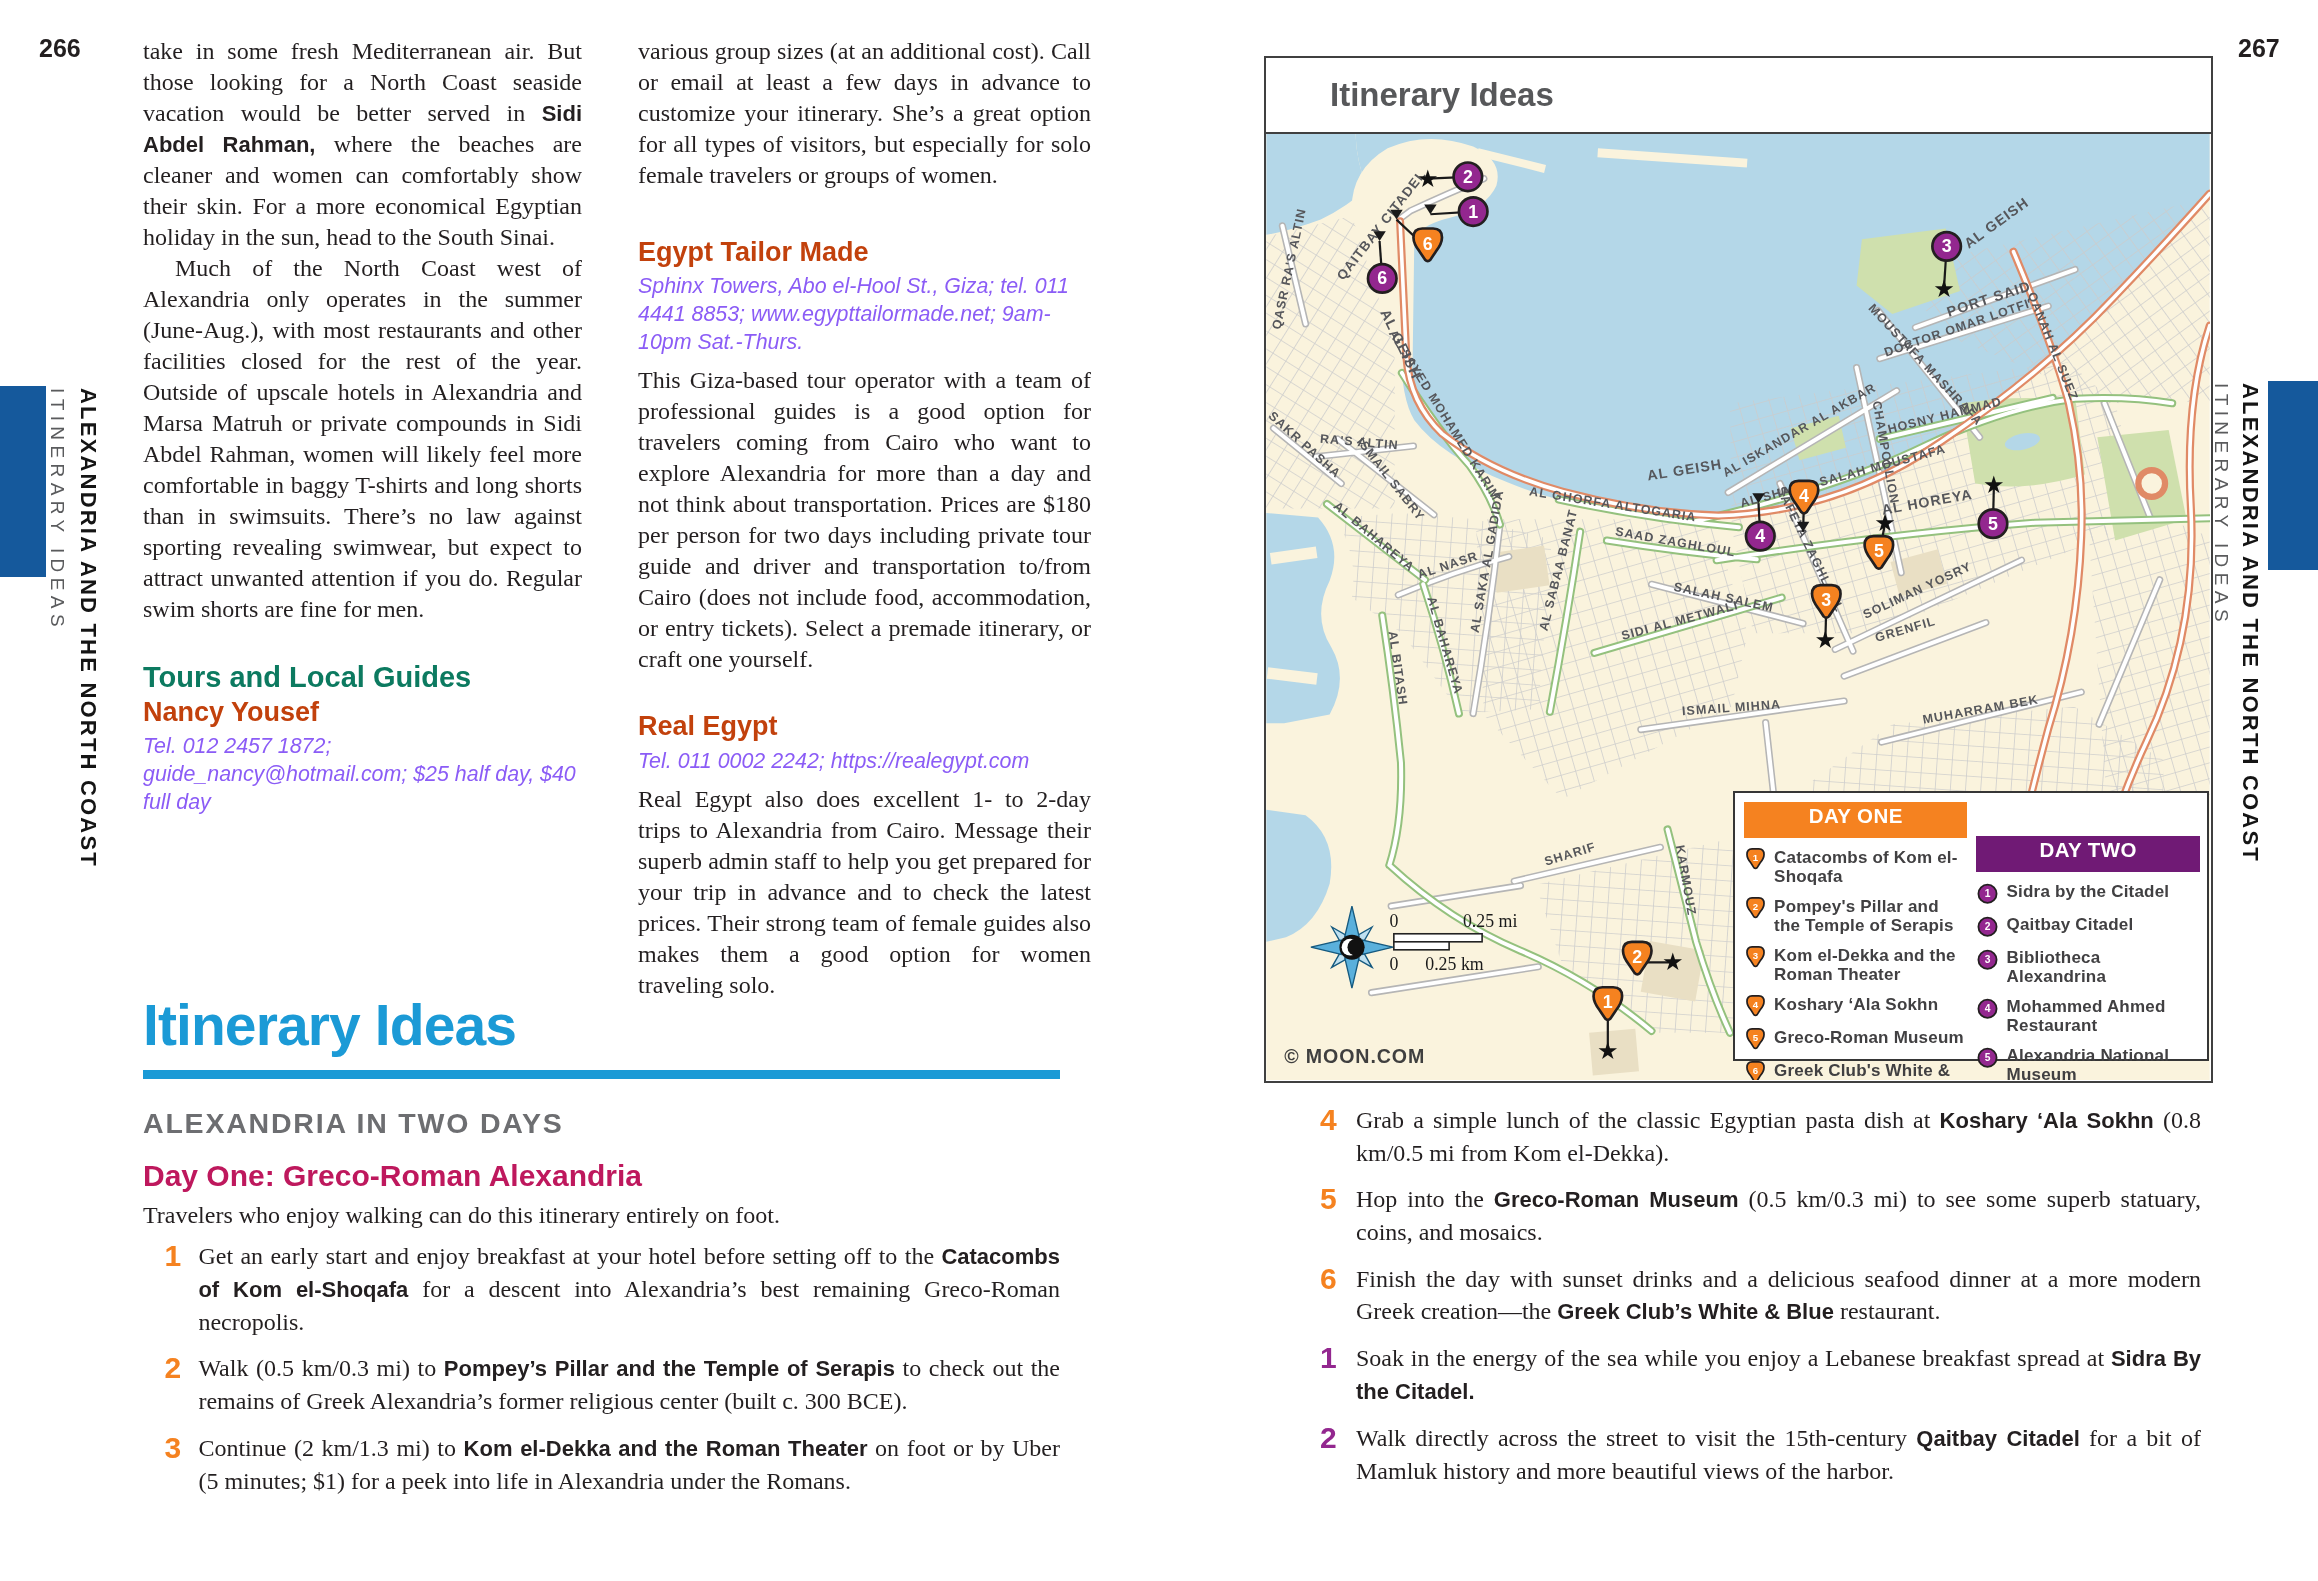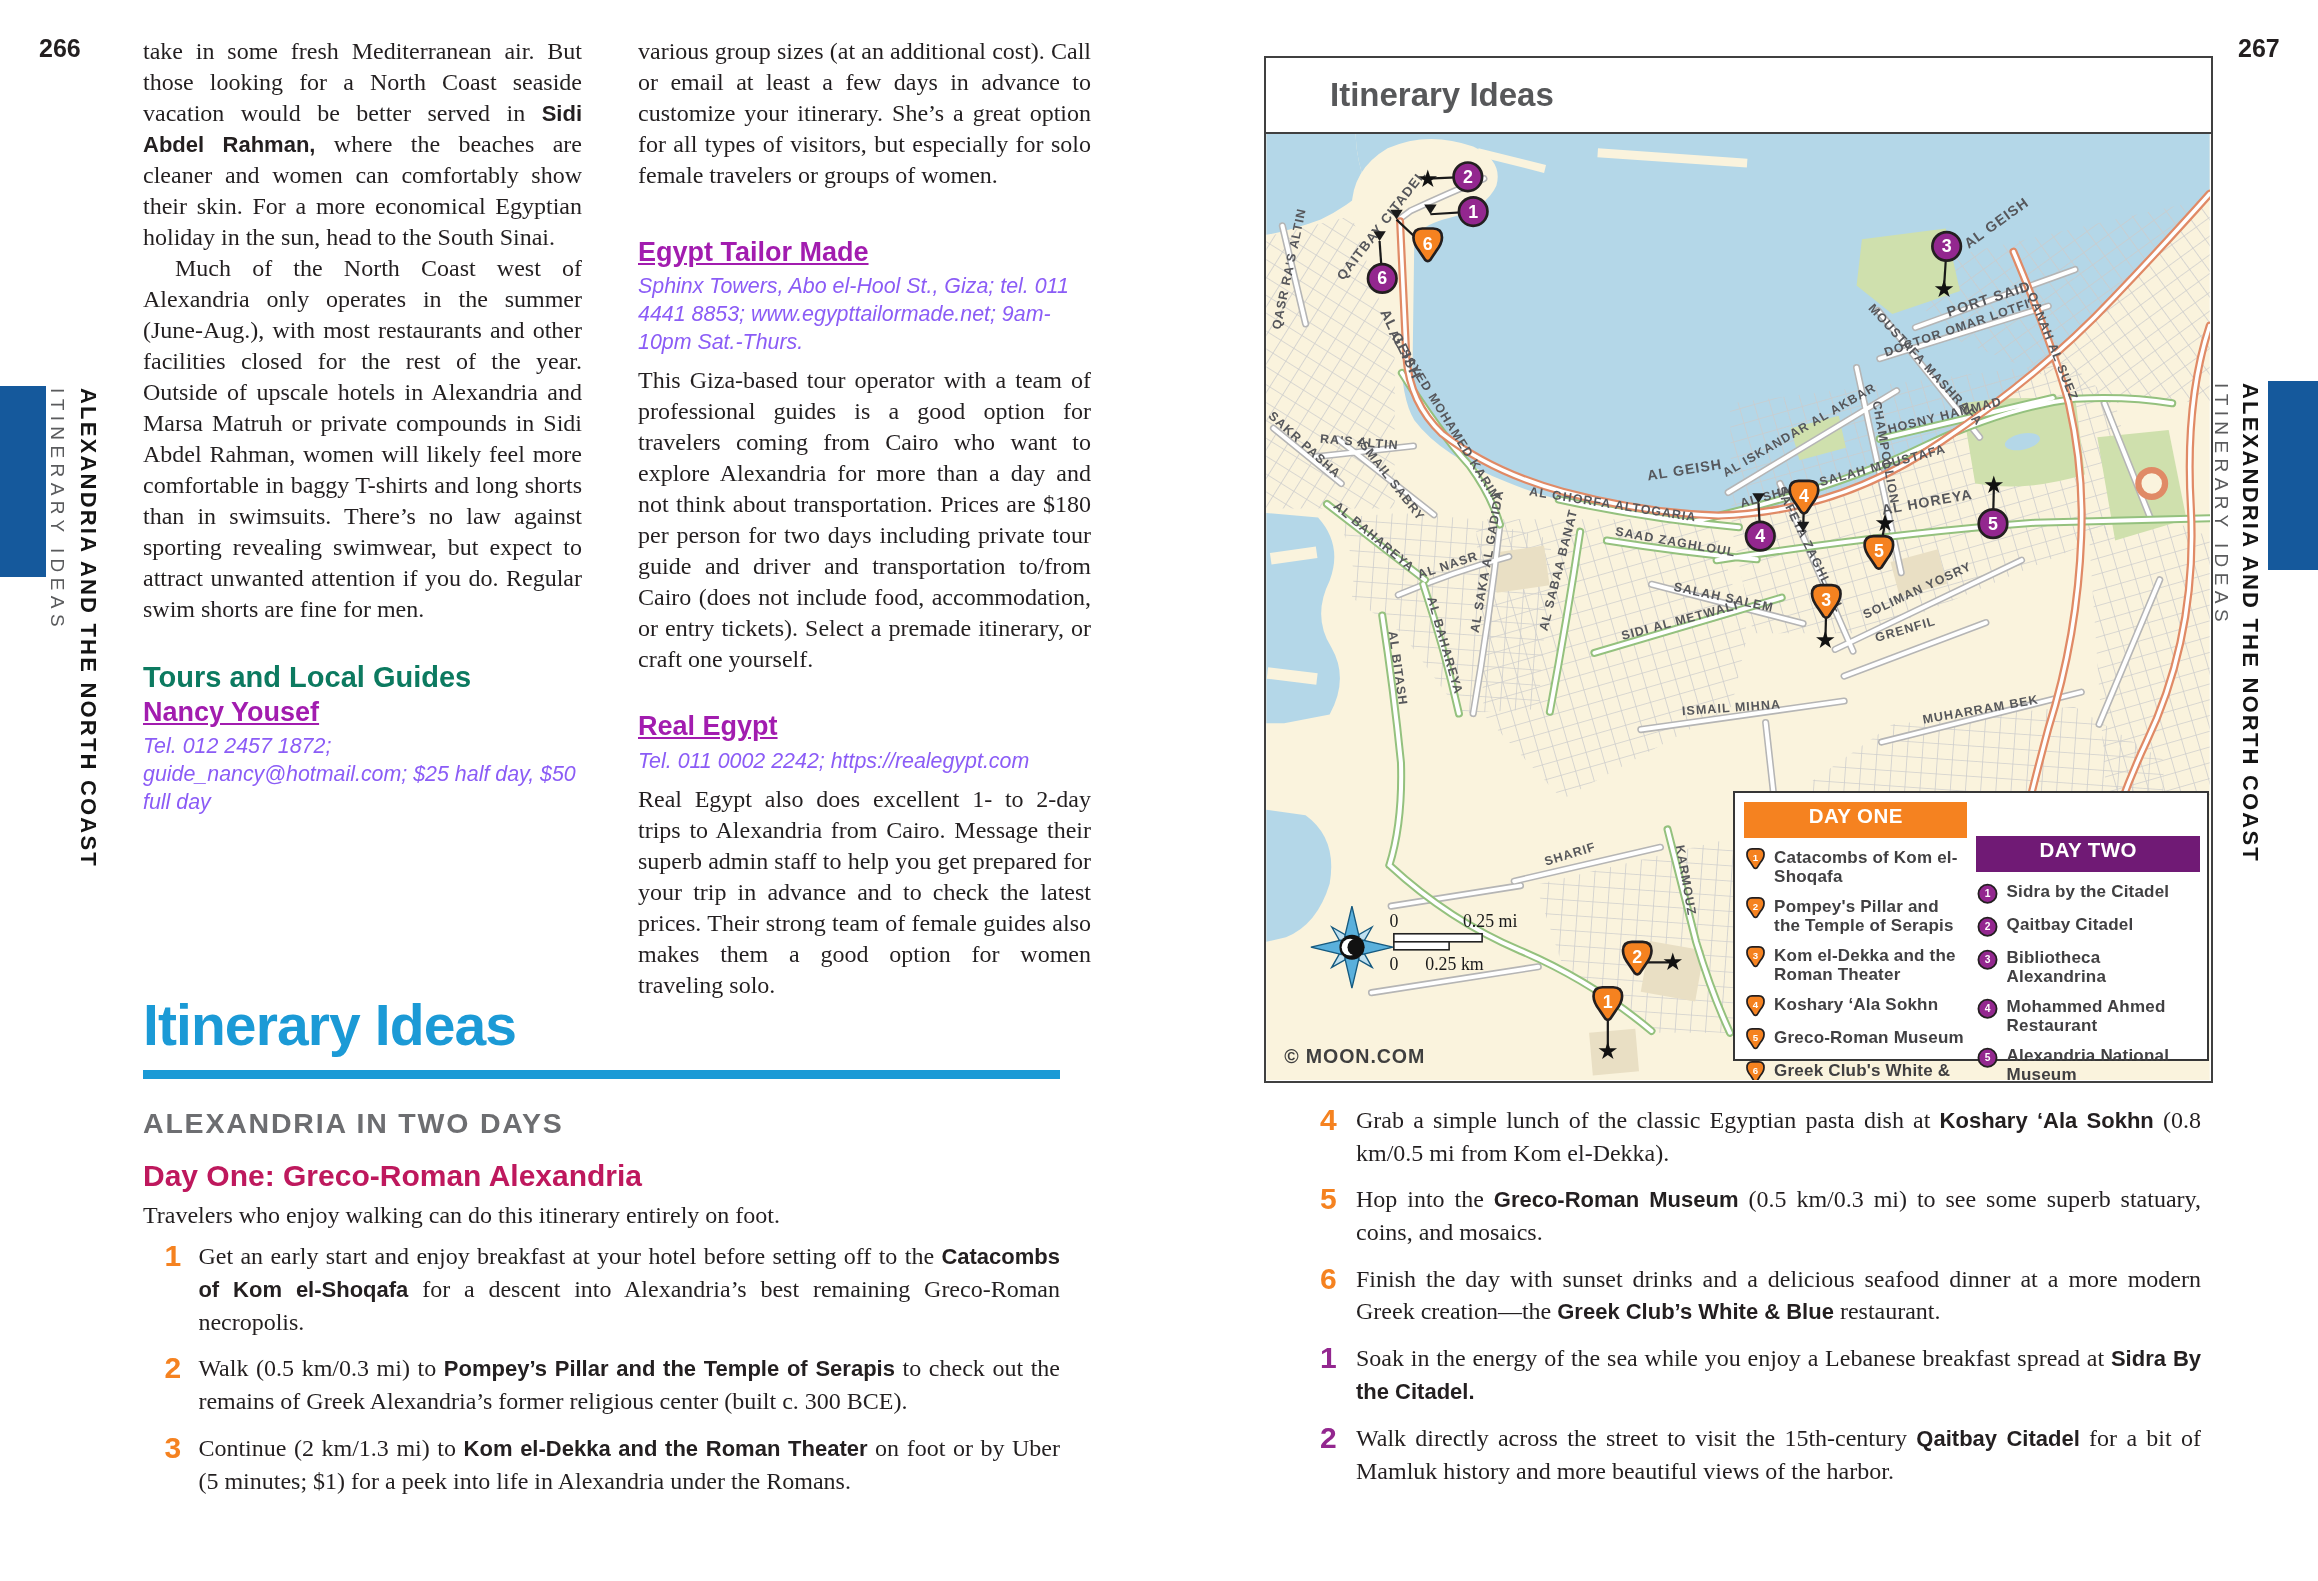--- a/index.html
+++ b/index.html
@@ -10,21 +10,21 @@
   #pnL{left:39px;top:34px;}
   #pnR{left:2238px;top:34px;}
   .sb-rect{background:#15599c;}
   .sb-title{writing-mode:vertical-rl;font:bold 22px "Liberation Sans",sans-serif;letter-spacing:2.2px;color:#141414;white-space:nowrap;}
   .sb-sec{writing-mode:vertical-rl;font:19px "Liberation Sans",sans-serif;letter-spacing:5.4px;color:#5a5b5d;white-space:nowrap;}
   
   .body{font:24px/31px "Liberation Serif",serif;color:#231f20;text-align:justify;margin:0;}
   .indent{text-indent:32px;}
   .b{font-family:"Liberation Sans",sans-serif;font-weight:bold;font-size:22px;}
   h3.green{font:bold 29px/32px "Liberation Sans",sans-serif;color:#0c7a60;margin:36px 0 3.6px;}
-  h4.blue{font:bold 27px/30px "Liberation Sans",sans-serif;color:#a21caf;margin:9px 0 5.4px;text-decoration:underline;}
+  h4.blue{font:bold 27px/30px "Liberation Sans",sans-serif;color:#c2410c;margin:9px 0 5.4px;}
   .contact{font:italic 21.4px/28px "Liberation Sans",sans-serif;color:#8b5cf6;margin:0 0 9px;text-align:left;}
   
   #big-head{font:bold 57px/57px "Liberation Sans",sans-serif;color:#1b9ad6;letter-spacing:-0.9px;}
   #blue-bar{background:#1b9ad6;}
   #sub-head{font:bold 28.5px/30px "Liberation Sans",sans-serif;color:#6d6e71;letter-spacing:1.8px;}
   .day-head{font:bold 30px/34px "Liberation Sans",sans-serif;color:#be185d;margin:0;text-align:right;}
   .steps .step{display:flex;margin:0 0 14.3px;}
   .step-num{flex:0 0 34px;font:bold 30px/32px "Liberation Sans",sans-serif;}
   .step-num.orange{color:#f58220;}
   .step-num.purple{color:#93278f;}
@@ -65,21 +65,21 @@
 
 <div class="abs sb-rect" style="left:2268px;top:381px;width:51px;height:189px;"></div>
 <div class="abs sb-title" style="left:2237px;top:383px;">ALEXANDRIA AND THE NORTH COAST</div>
 <div class="abs sb-sec" style="left:2210px;top:383px;">ITINERARY IDEAS</div>
 
 <div class="abs" style="left:143px;top:36px;width:439px;">
   <p class="body">take in some fresh Mediterranean air. But those looking for a North Coast seaside vacation would be better served in <span class="b">Sidi Abdel Rahman,</span> where the beaches are cleaner and women can comfortably show their skin. For a more economical Egyptian holiday in the sun, head to the South Sinai.</p>
   <p class="body indent">Much of the North Coast west of Alexandria only operates in the summer (June-Aug.), with most restaurants and other facilities closed for the rest of the year. Outside of upscale hotels in Alexandria and Marsa Matruh or private compounds in Sidi Abdel Rahman, women will likely feel more comfortable in baggy T-shirts and long shorts than in swimsuits. There’s no law against sporting revealing swimwear, but expect to attract unwanted attention if you do. Regular swim shorts are fine for men.</p>
   <h3 class="green">Tours and Local Guides</h3>
   <h4 class="blue" style="margin-top:0;">Nancy Yousef</h4>
-  <p class="contact">Tel. 012 2457 1872; guide_nancy@hotmail.com; $25 half day, $50 full day</p>
+  <p class="contact">Tel. 012 2457 1872; guide_nancy@hotmail.com; $25 half day, $40 full day</p>
 </div>
 
 <div class="abs" style="left:638px;top:36px;width:453px;">
   <p class="body">various group sizes (at an additional cost). Call or email at least a few days in advance to customize your itinerary. She’s a great option for all types of visitors, but especially for solo female travelers or groups of women.</p>
   <h4 class="blue" style="margin-top:46px;">Egypt Tailor Made</h4>
   <p class="contact">Sphinx Towers, Abo el-Hool St., Giza; tel. 011 4441 8853; www.egypttailormade.net; 9am-10pm Sat.-Thurs.</p>
   <p class="body">This Giza-based tour operator with a team of professional guides is a good option for travelers coming from Cairo who want to explore Alexandria for more than a day and not think about transportation. Prices are $180 per person for two days including private tour guide and driver and transportation to/from Cairo (does not include food, accommodation, or entry tickets). Select a premade itinerary, or craft one yourself.</p>
   <h4 class="blue" style="margin-top:36px;">Real Egypt</h4>
   <p class="contact">Tel. 011 0002 2242; https://realegypt.com</p>
   <p class="body">Real Egypt also does excellent 1- to 2-day trips to Alexandria from Cairo. Message their superb admin staff to help you get prepared for your trip in advance and to check the latest prices. Their strong team of female guides also makes them a good option for women traveling solo.</p>

